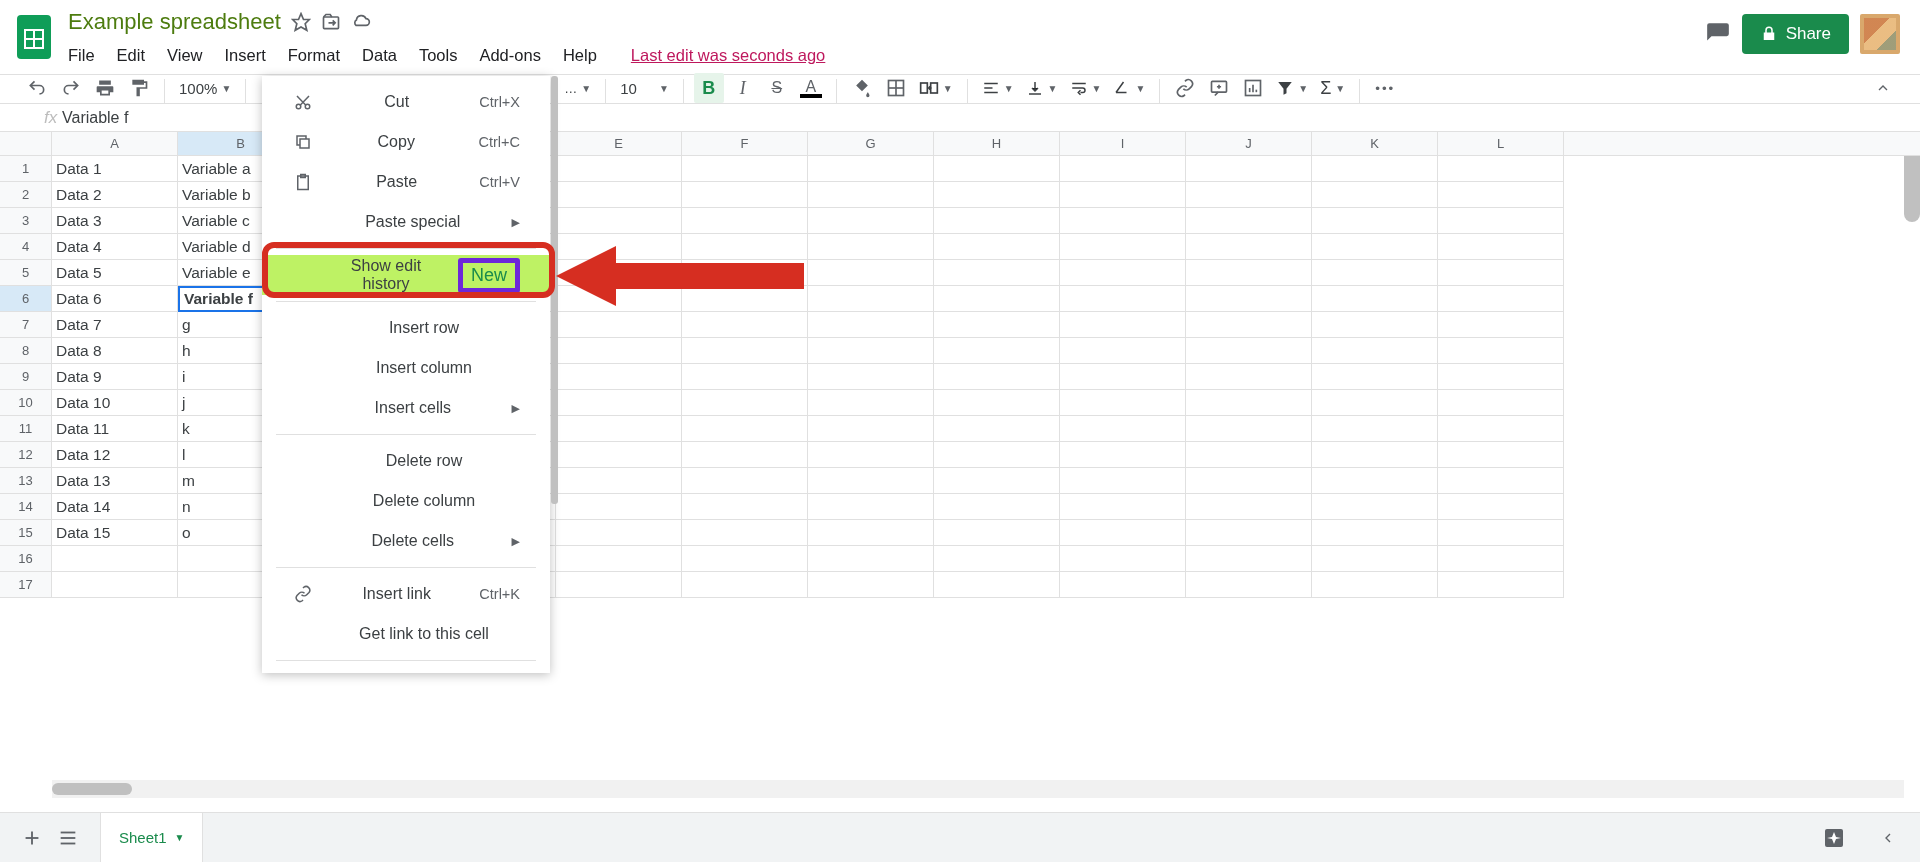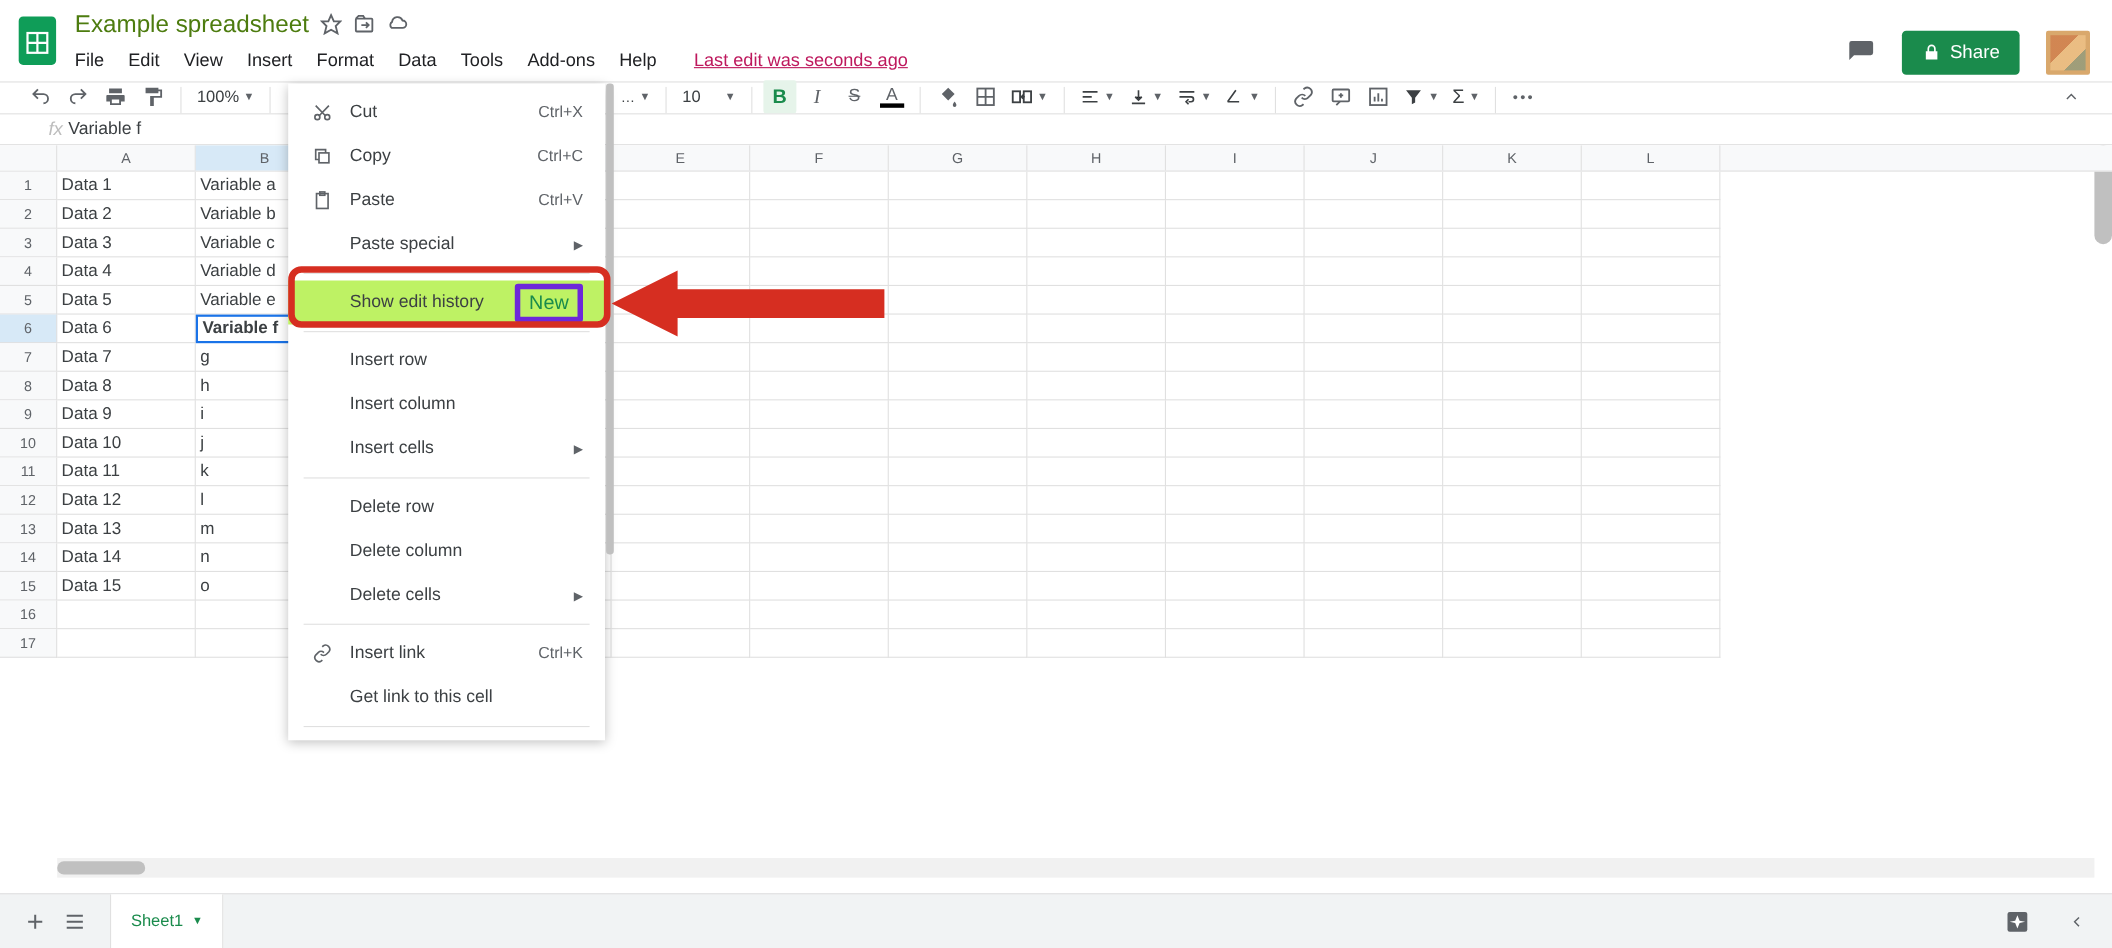--- a/index.html
+++ b/index.html
@@ -6,21 +6,21 @@
 body { font-family: Arial, "Helvetica Neue", sans-serif; font-size: 13px; color: #3c4043; background: #fff; overflow: hidden; width: 1920px; height: 862px; position: relative; }
 
 
 .header { display: flex; align-items: flex-start; padding: 8px 14px 0 14px; height: 74px; }
 .logo { width: 40px; height: 50px; margin-right: 14px; margin-top: 4px; }
 .title-area { flex: 1; }
 .title-row { display: flex; align-items: center; gap: 10px; height: 28px;}
 .doc-title { font-size: 22px; color: #4d7c0f; }
 .star-icon, .move-icon, .cloud-icon { width: 20px; height: 20px; color:#5f6368; }
 .menu-bar { display: flex; gap: 22px; padding-top: 10px; font-size: 16.5px; color: #202124; }
-.header-right { display: flex; align-items: center; gap: 24px; padding-right: 6px; margin-top: 20px;}
+.header-right { display: flex; align-items: center; gap: 11px; padding-right: 6px; margin-top: 6px;}
 .comment-icon { width: 26px; height: 26px; color:#5f6368;}
 .share-btn { background:#1a8b4c; color:#fff; border:none; border-radius:4px; height:40px; padding:0 18px; display:flex; align-items:center; gap:8px; font-size:17px; font-weight:500; }
 .avatar { width:40px; height:40px; background:#d9a86c; border-radius:2px; position:relative; }
 .avatar::after{content:"";position:absolute;top:4px;left:4px;right:4px;bottom:4px;background:linear-gradient(135deg,#cf7b4a 0 40%,#f0c48a 40% 70%,#8c9a7e 70%);opacity:.75;}
 .last-edit { color:#be185d; text-decoration: underline; margin-left: 12px; font-size: 16.5px;}
 
 
 .toolbar { border-top:1px solid #e0e0e0; border-bottom:1px solid #e0e0e0; height:30px; display:flex; align-items:flex-end; padding:0 22px; gap:4px; }
 .tbtn { width:30px; height:30px; display:flex; align-items:center; justify-content:center; color:#5f6368; background:none; border:none; border-radius:2px; }
 .tbtn.active { background:#e6f4ea; color:#1a8b4c;}
@@ -49,21 +49,21 @@
 .row-h { width:52px; border-right:1px solid #e0e0e0; border-bottom:1px solid #e0e0e0; background:#f8f9fa; text-align:center; font-size:13px; color:#5f6368; line-height:26px;}
 .row-h.sel{ background:#d7e9f7;}
 .cell { width:126px; border-right:1px solid #e0e0e0; border-bottom:1px solid #e0e0e0; padding:0 4px; font-size:15.5px; line-height:26px; overflow:hidden; white-space:nowrap;}
 .cell.selected { border:2px solid #1a73e8; line-height:22px; font-weight:bold;}
 .hscroll{position:absolute;bottom:0;left:52px;right:16px;height:18px;background:#f1f1f1;}
 .hscroll-thumb{position:absolute;left:0;width:80px;height:12px;top:3px;background:#c0c0c0;border-radius:6px;}
 .vscroll{position:absolute;right:0;top:0;width:16px;height:90px;background:#c0c0c0;border-radius:8px;}
 
 
 .context-menu { position:absolute; left:262px; top:76px; width:288px; background:#fff; box-shadow:0 2px 10px rgba(0,0,0,0.25); padding:6px 0; z-index:100;}
-.cm-item { display:flex; align-items:center; height:40px; padding:0 20px; font-size:16px; color:#3c4043; gap:14px;}
+.cm-item { display:flex; align-items:center; height:40px; padding:0 30px; font-size:16px; color:#3c4043; gap:14px;text-align:center;}
 .cm-item:hover, .cm-item.hl { background:#bef264;}
 .cm-icon { width:22px; height:22px; display:flex; align-items:center; justify-content:center; color:#5f6368; flex-shrink:0;}
 .cm-icon.blank { width:22px;}
 .cm-label { flex:1;}
 .cm-shortcut { color:#5f6368; font-size:14.5px;}
 .cm-arrow { font-size:11px; color:#5f6368; }
 .cm-sep { height:1px; background:#e0e0e0; margin:6px 14px;}
 .cm-badge { border:5px solid #6d28d9; color:#1a8b4c; font-size:18px; padding:2px 8px; border-radius:3px; font-weight:400;}
 .cm-scroll { position:absolute; right:-8px; top:0; width:7px; height:428px; background:#c0c0c0; border-radius:3px;}
 

